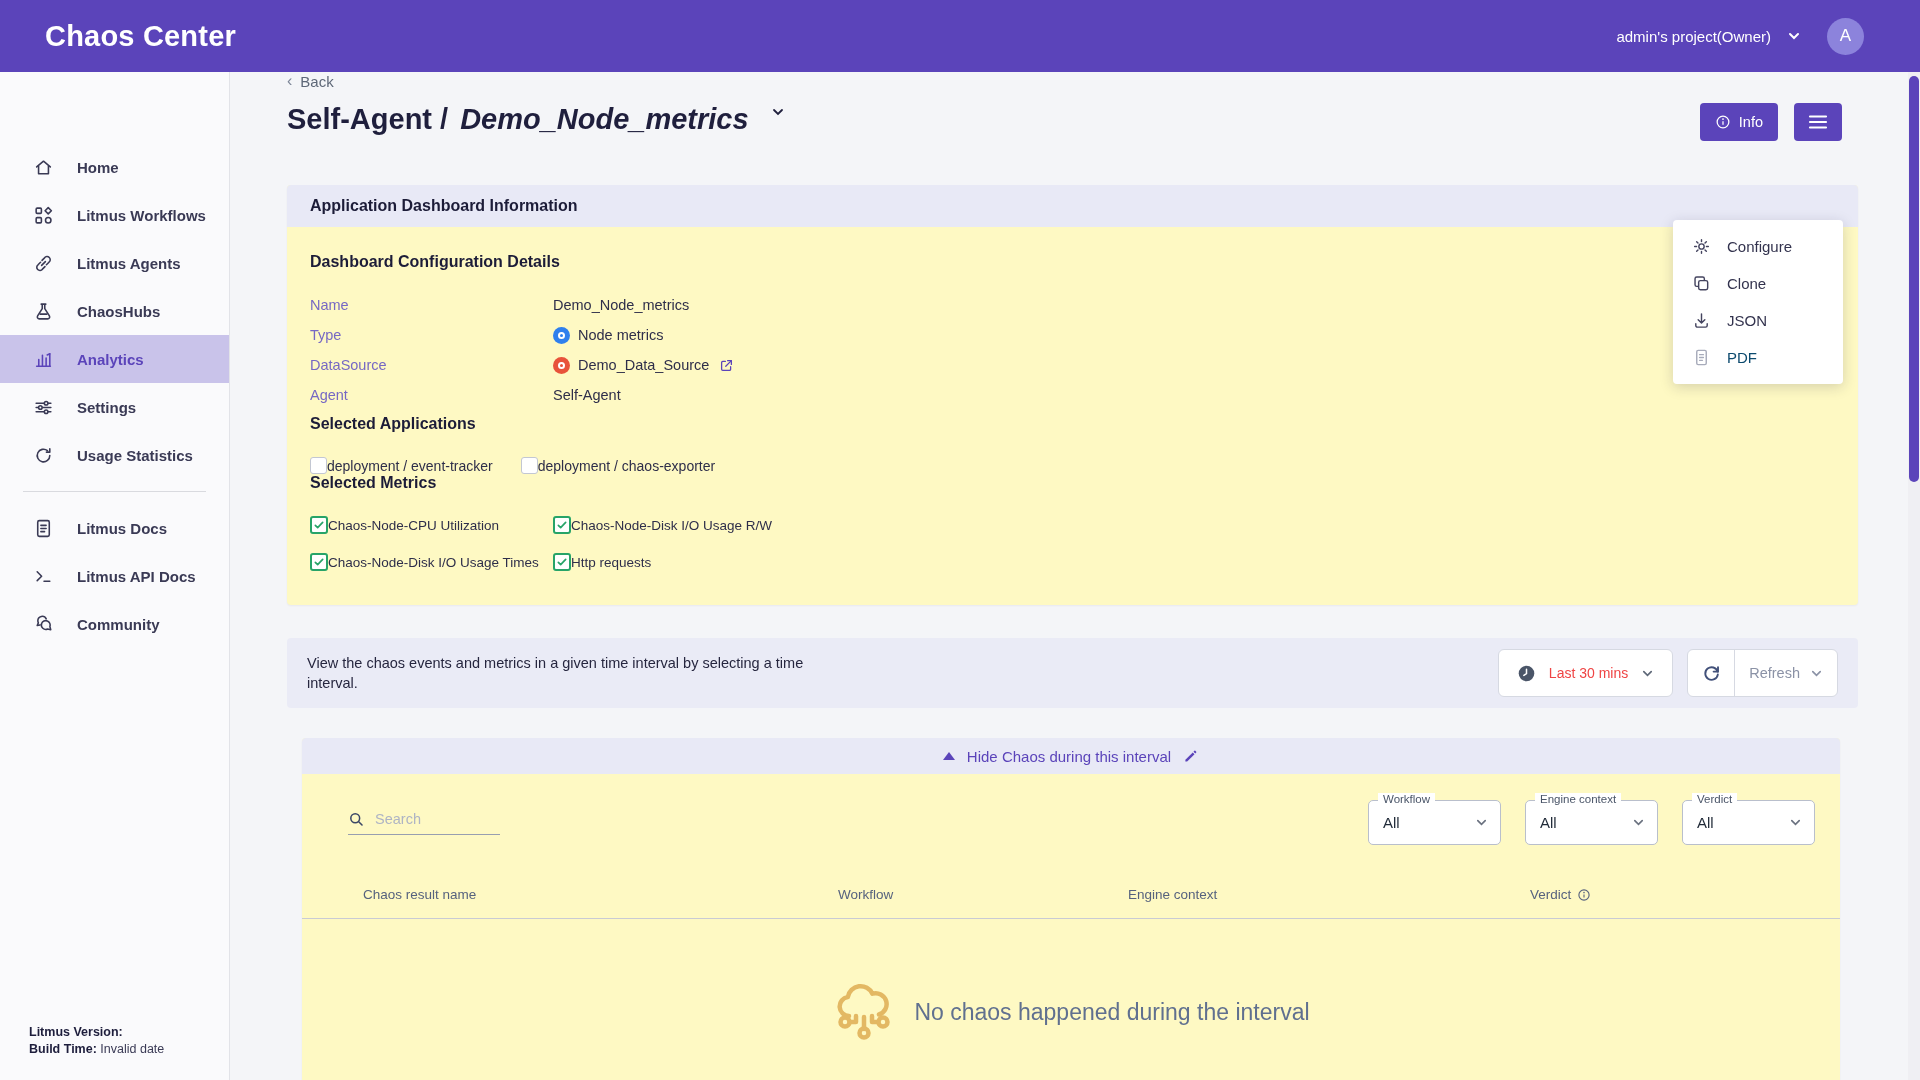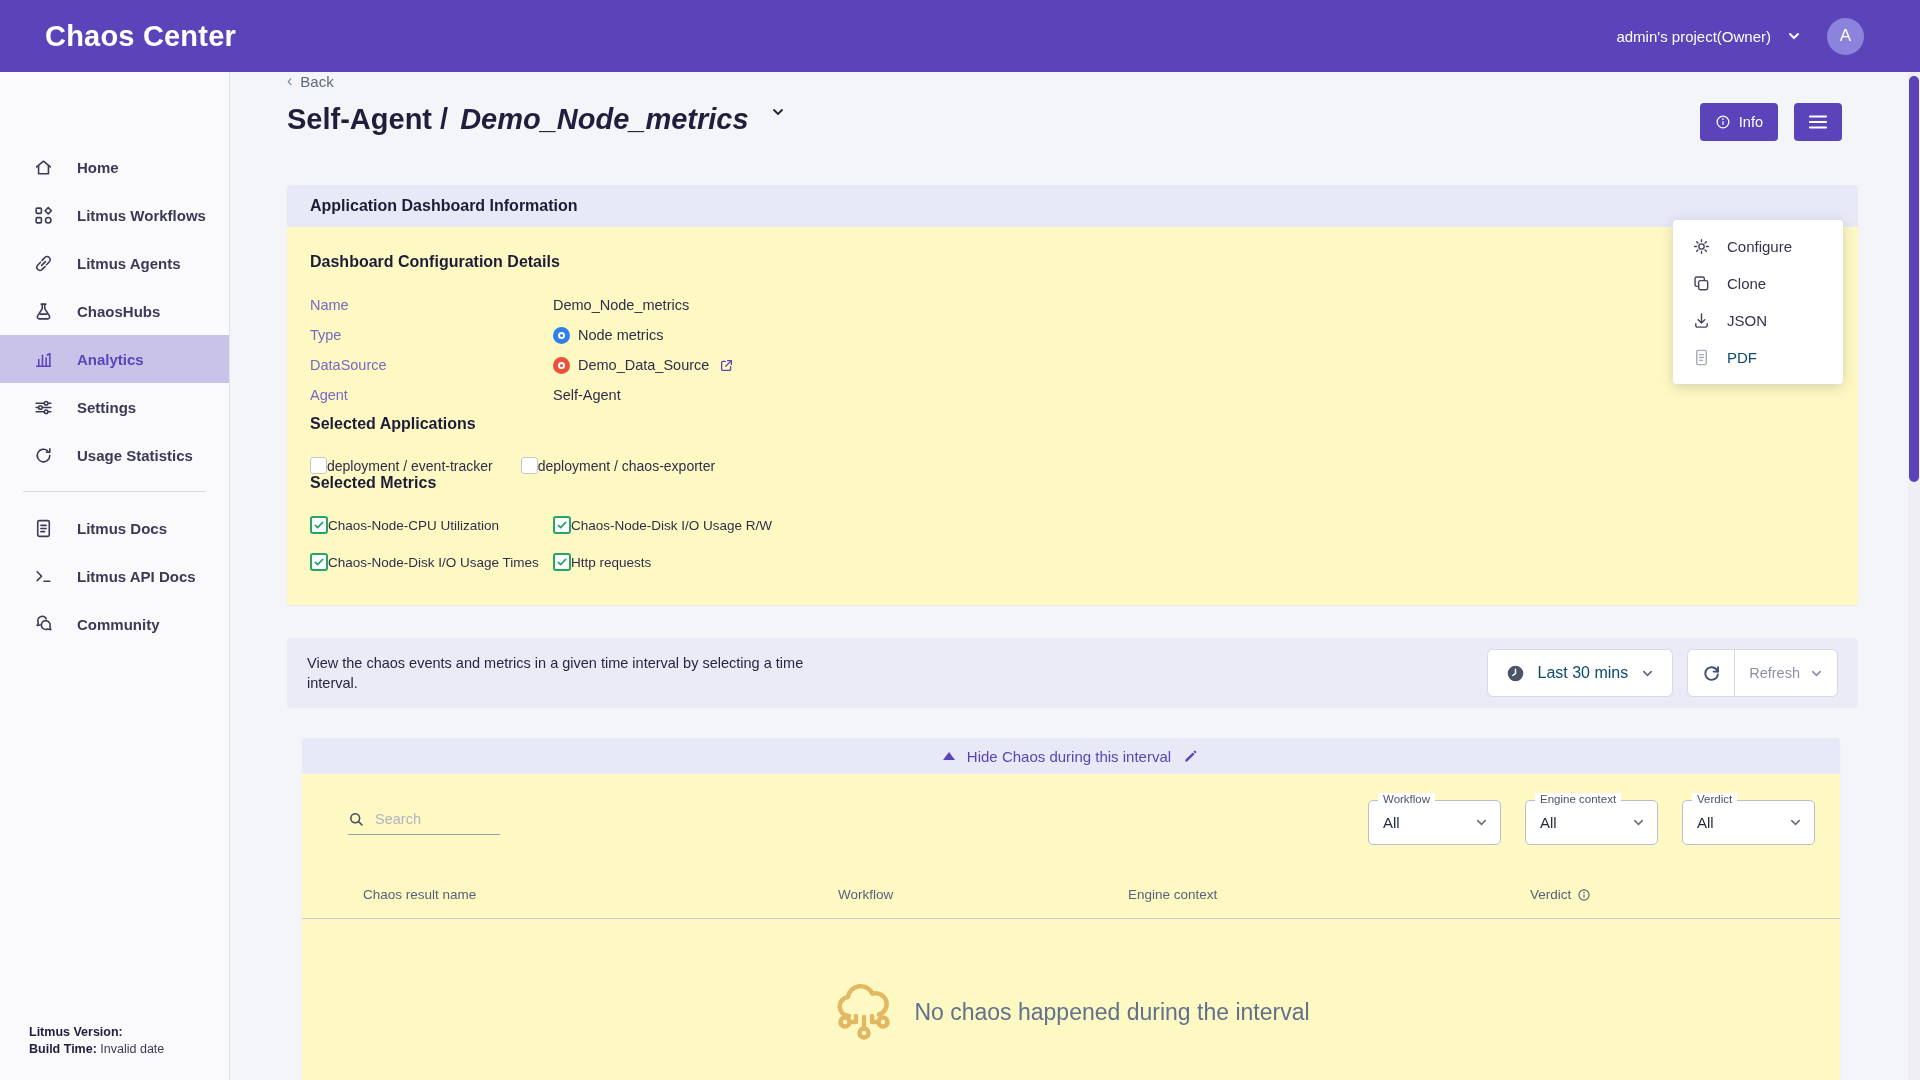--- a/index.html
+++ b/index.html
@@ -73,21 +73,21 @@
   .cb { width:17px; height:17px; border:1.5px solid #C3C7D2; border-radius:3px; background:#fff; flex:none; }
   .cb-checked { width:18px; height:18px; border:2px solid #27A468; border-radius:3px; background:#fff; display:flex; align-items:center; justify-content:center; flex:none; }
   .cb-checked svg { width:12px; height:12px; stroke:#27A468; stroke-width:2.5; fill:none; stroke-linecap:round; stroke-linejoin:round; }
   .metrics-grid { display:grid; grid-template-columns:243px auto; row-gap:19px; column-gap:0; font-size:13.5px; }
   .metrics-grid .checkbox-item { font-size:13.5px; }
 
   .panel-interval { margin-top:33px; background:#EAEBF6; border-radius:4px; height:70px; display:flex; align-items:center; justify-content:space-between; padding:0 20px; }
   .interval-desc { font-size:14.5px; color:#26263F; width:540px; line-height:20px; }
   .interval-controls { display:flex; gap:14px; }
   .ctl-btn { background:#fff; border:1px solid #D6D9E2; border-radius:6px; height:48px; display:flex; align-items:center; }
-  .range-btn { padding:0 18px; gap:13px; font-size:16px; color:#0c4a6e; cursor:pointer; }
+  .range-btn { padding:0 18px; gap:13px; font-size:14px; color:#ef4444; cursor:pointer; }
   .refresh-group { overflow:hidden; }
   .refresh-icon-seg { width:47px; height:100%; display:flex; align-items:center; justify-content:center; border-right:1px solid #D6D9E2; cursor:pointer; }
   .refresh-label-seg { padding:0 14px; display:flex; align-items:center; gap:10px; font-size:14.5px; color:#8B92A6; cursor:pointer; }
 
   .panel-chaos { margin:30px 18px 0 15px; border-radius:4px; overflow:hidden; }
   .panel-chaos .strip { height:36px; justify-content:center; gap:12px; color:#5B44BA; font-size:15px; cursor:pointer; }
   .tri-up { width:0; height:0; border-left:6px solid transparent; border-right:6px solid transparent; border-bottom:8px solid #5B44BA; }
   .filter-row { display:flex; align-items:center; justify-content:space-between; padding:26px 25px 14px 46px; }
   .search-wrap { display:flex; align-items:center; gap:10px; border-bottom:1px solid #989FB0; width:152px; padding-bottom:6px; }
   .search-wrap svg { width:17px; height:17px; stroke:#3B4766; fill:none; stroke-width:1.8; stroke-linecap:round; }

